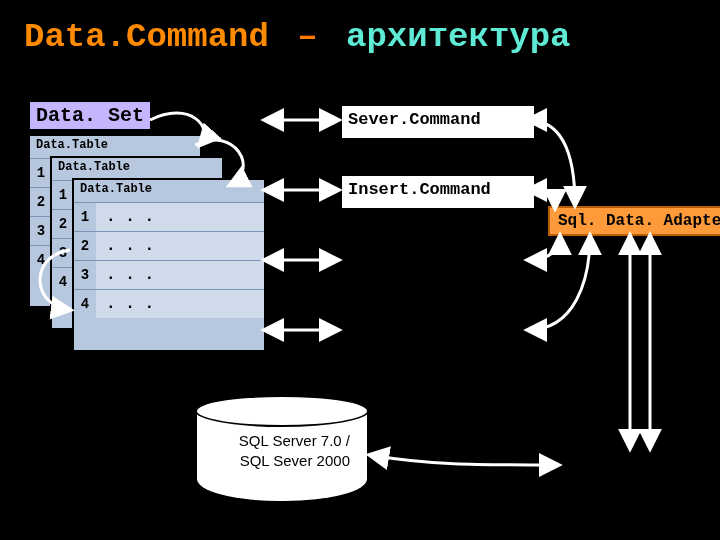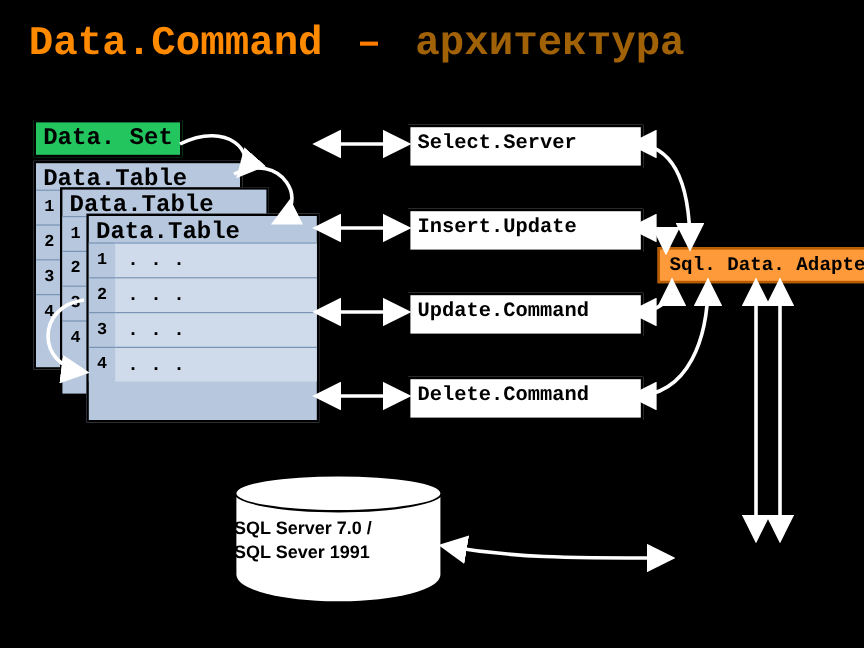--- a/index.html
+++ b/index.html
@@ -1,37 +1,37 @@
 <!DOCTYPE html>
 <html><head>
 <meta charset="utf-8">
 <style>
   html,body{margin:0;padding:0;width:720px;height:540px;background:#000;font-family:"Courier New",Courier,monospace;color:#000;overflow:hidden}
   .slide{position:relative;width:720px;height:540px}
   .title{position:absolute;left:24px;top:18px;right:24px;font-size:34px;font-weight:bold;color:#ff8a00;white-space:nowrap}
   .title .dash{color:#ff7a00;margin:0 8px}
-  .title .ru{color:#a16207}
+  .title .ru{color:#5eead4}
   
   .dataset{position:absolute;left:28px;top:100px;width:260px;height:260px}
-  .ds-label{position:absolute;left:0;top:0;font-size:20px;font-weight:bold;background:#22c55e;border:2px solid #000;padding:2px 6px}
+  .ds-label{position:absolute;left:0;top:0;font-size:20px;font-weight:bold;background:#c4b5fd;border:2px solid #000;padding:2px 6px}
   .dt-block{position:absolute;background:#b6c7de;border:2px solid #000}
-  .dt-label{position:absolute;left:6px;top:2px;font-size:20px;font-weight:bold;background:transparent;white-space:nowrap}
+  .dt-label{position:absolute;left:6px;top:2px;font-size:12px;font-weight:bold;background:transparent;white-space:nowrap}
   .rownums{position:absolute;left:0;top:22px;width:22px}
   .rownums div{height:28px;line-height:28px;border-top:1px solid #7a94b5;text-align:center;font-size:14px;font-weight:bold;background:#b6c7de}
   .rowdata{position:absolute;left:22px;right:0;top:22px}
   .rowdata div{height:28px;line-height:28px;border-top:1px solid #7a94b5;padding-left:10px;font-size:16px;font-weight:bold;background:#cfdbeb}
   
   .cmd{position:absolute;left:340px;width:180px;height:32px;background:#fff;border:2px solid #000;font-size:17px;font-weight:bold;line-height:28px;padding:0 6px;white-space:nowrap}
   
   .obox{position:absolute;background:#ff9a3a;border:2px solid #b85c00;font-size:16px;font-weight:bold;color:#000;padding:4px 8px;text-align:center;white-space:nowrap}
   
   .db{position:absolute;left:195px;top:395px;width:170px;height:120px}
   .db .body{position:absolute;left:0;top:14px;width:170px;height:92px;background:#fff;border:2px solid #000;border-top:none;border-radius:0 0 85px 85px / 0 0 24px 24px}
   .db .top{position:absolute;left:0;top:0;width:170px;height:28px;background:#fff;border:2px solid #000;border-radius:50%/50%}
-  .db .txt{position:absolute;left:0;right:15px;top:36px;text-align:left;font-family:Arial,Helvetica,sans-serif;font-size:15px;font-weight:bold;line-height:20px}
+  .db .txt{position:absolute;left:0;right:15px;top:36px;text-align:right;font-family:Arial,Helvetica,sans-serif;font-size:15px;font-weight:normal;line-height:20px}
   
   svg.wires{position:absolute;left:0;top:0;width:720px;height:540px;pointer-events:none}
 </style>
 </head>
 <body>
 
 <div class="slide">
 
   <div class="title">
     <span>Data.Command</span>
@@ -72,33 +72,31 @@
       </div>
       <div class="rowdata">
         <div>. . .</div>
         <div>. . .</div>
         <div>. . .</div>
         <div>. . .</div>
       </div>
     </div>
   </div>
 
-  <div class="cmd" style="top:104px">Select.Server</div>
-  <div class="cmd" style="top:174px">Insert.Update</div>
-  <div class="cmd" style="top:244px">Update.Command</div>
-  <div class="cmd" style="top:314px">Delete.Command</div>
+  <div class="cmd" style="top:104px">Sever.Command</div>
+  <div class="cmd" style="top:174px">Insert.Command</div>
 
   <div class="obox" style="left:548px;top:206px">Sql. Data. Adapter</div>
 
   <div class="db">
     <div class="body"></div>
     <div class="top"></div>
     <div class="txt">
       <span>SQL Server 7.0 /</span><br>
-      <span>SQL Sever 1991</span>
+      <span>SQL Sever 2000</span>
     </div>
   </div>
 
   <svg class="wires" viewBox="0 0 720 540">
     <defs>
       <marker id="arr" viewBox="0 0 10 10" refX="8" refY="5" markerWidth="8" markerHeight="8" orient="auto-start-reverse">
         <path d="M0,0 L10,5 L0,10 z" fill="#fff"></path>
       </marker>
     </defs>
     <g stroke="#fff" stroke-width="3" fill="none">

